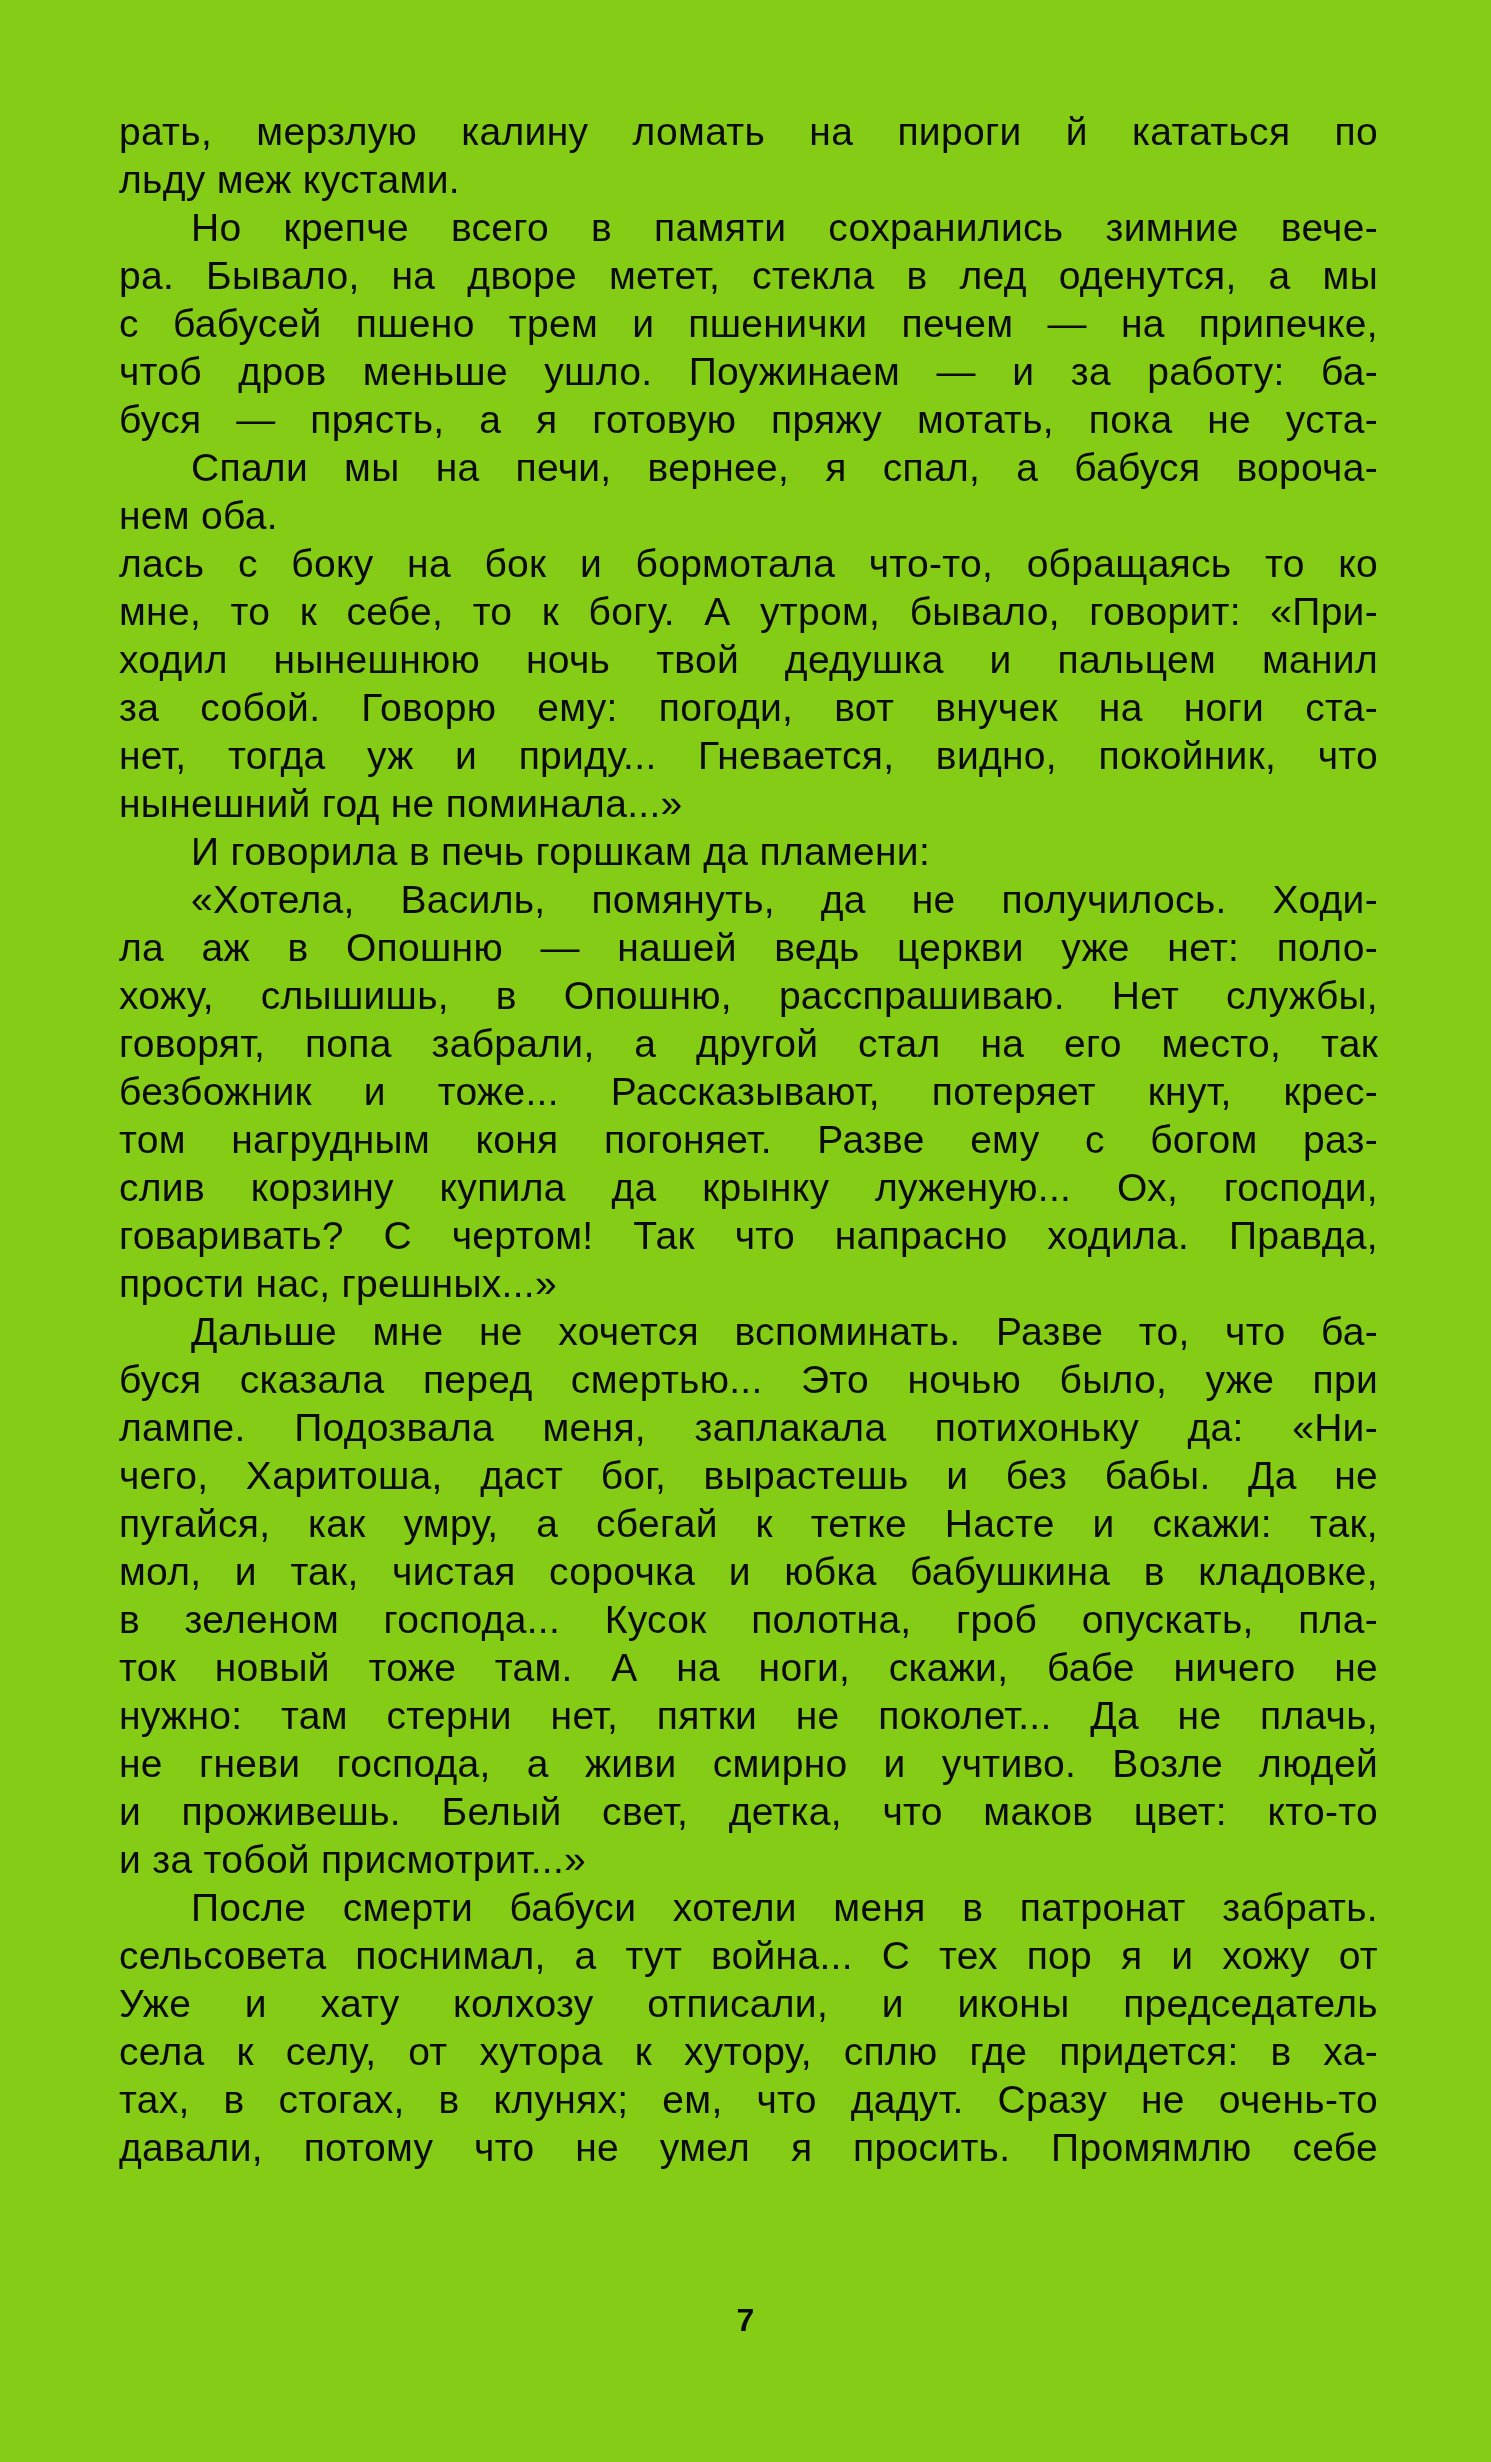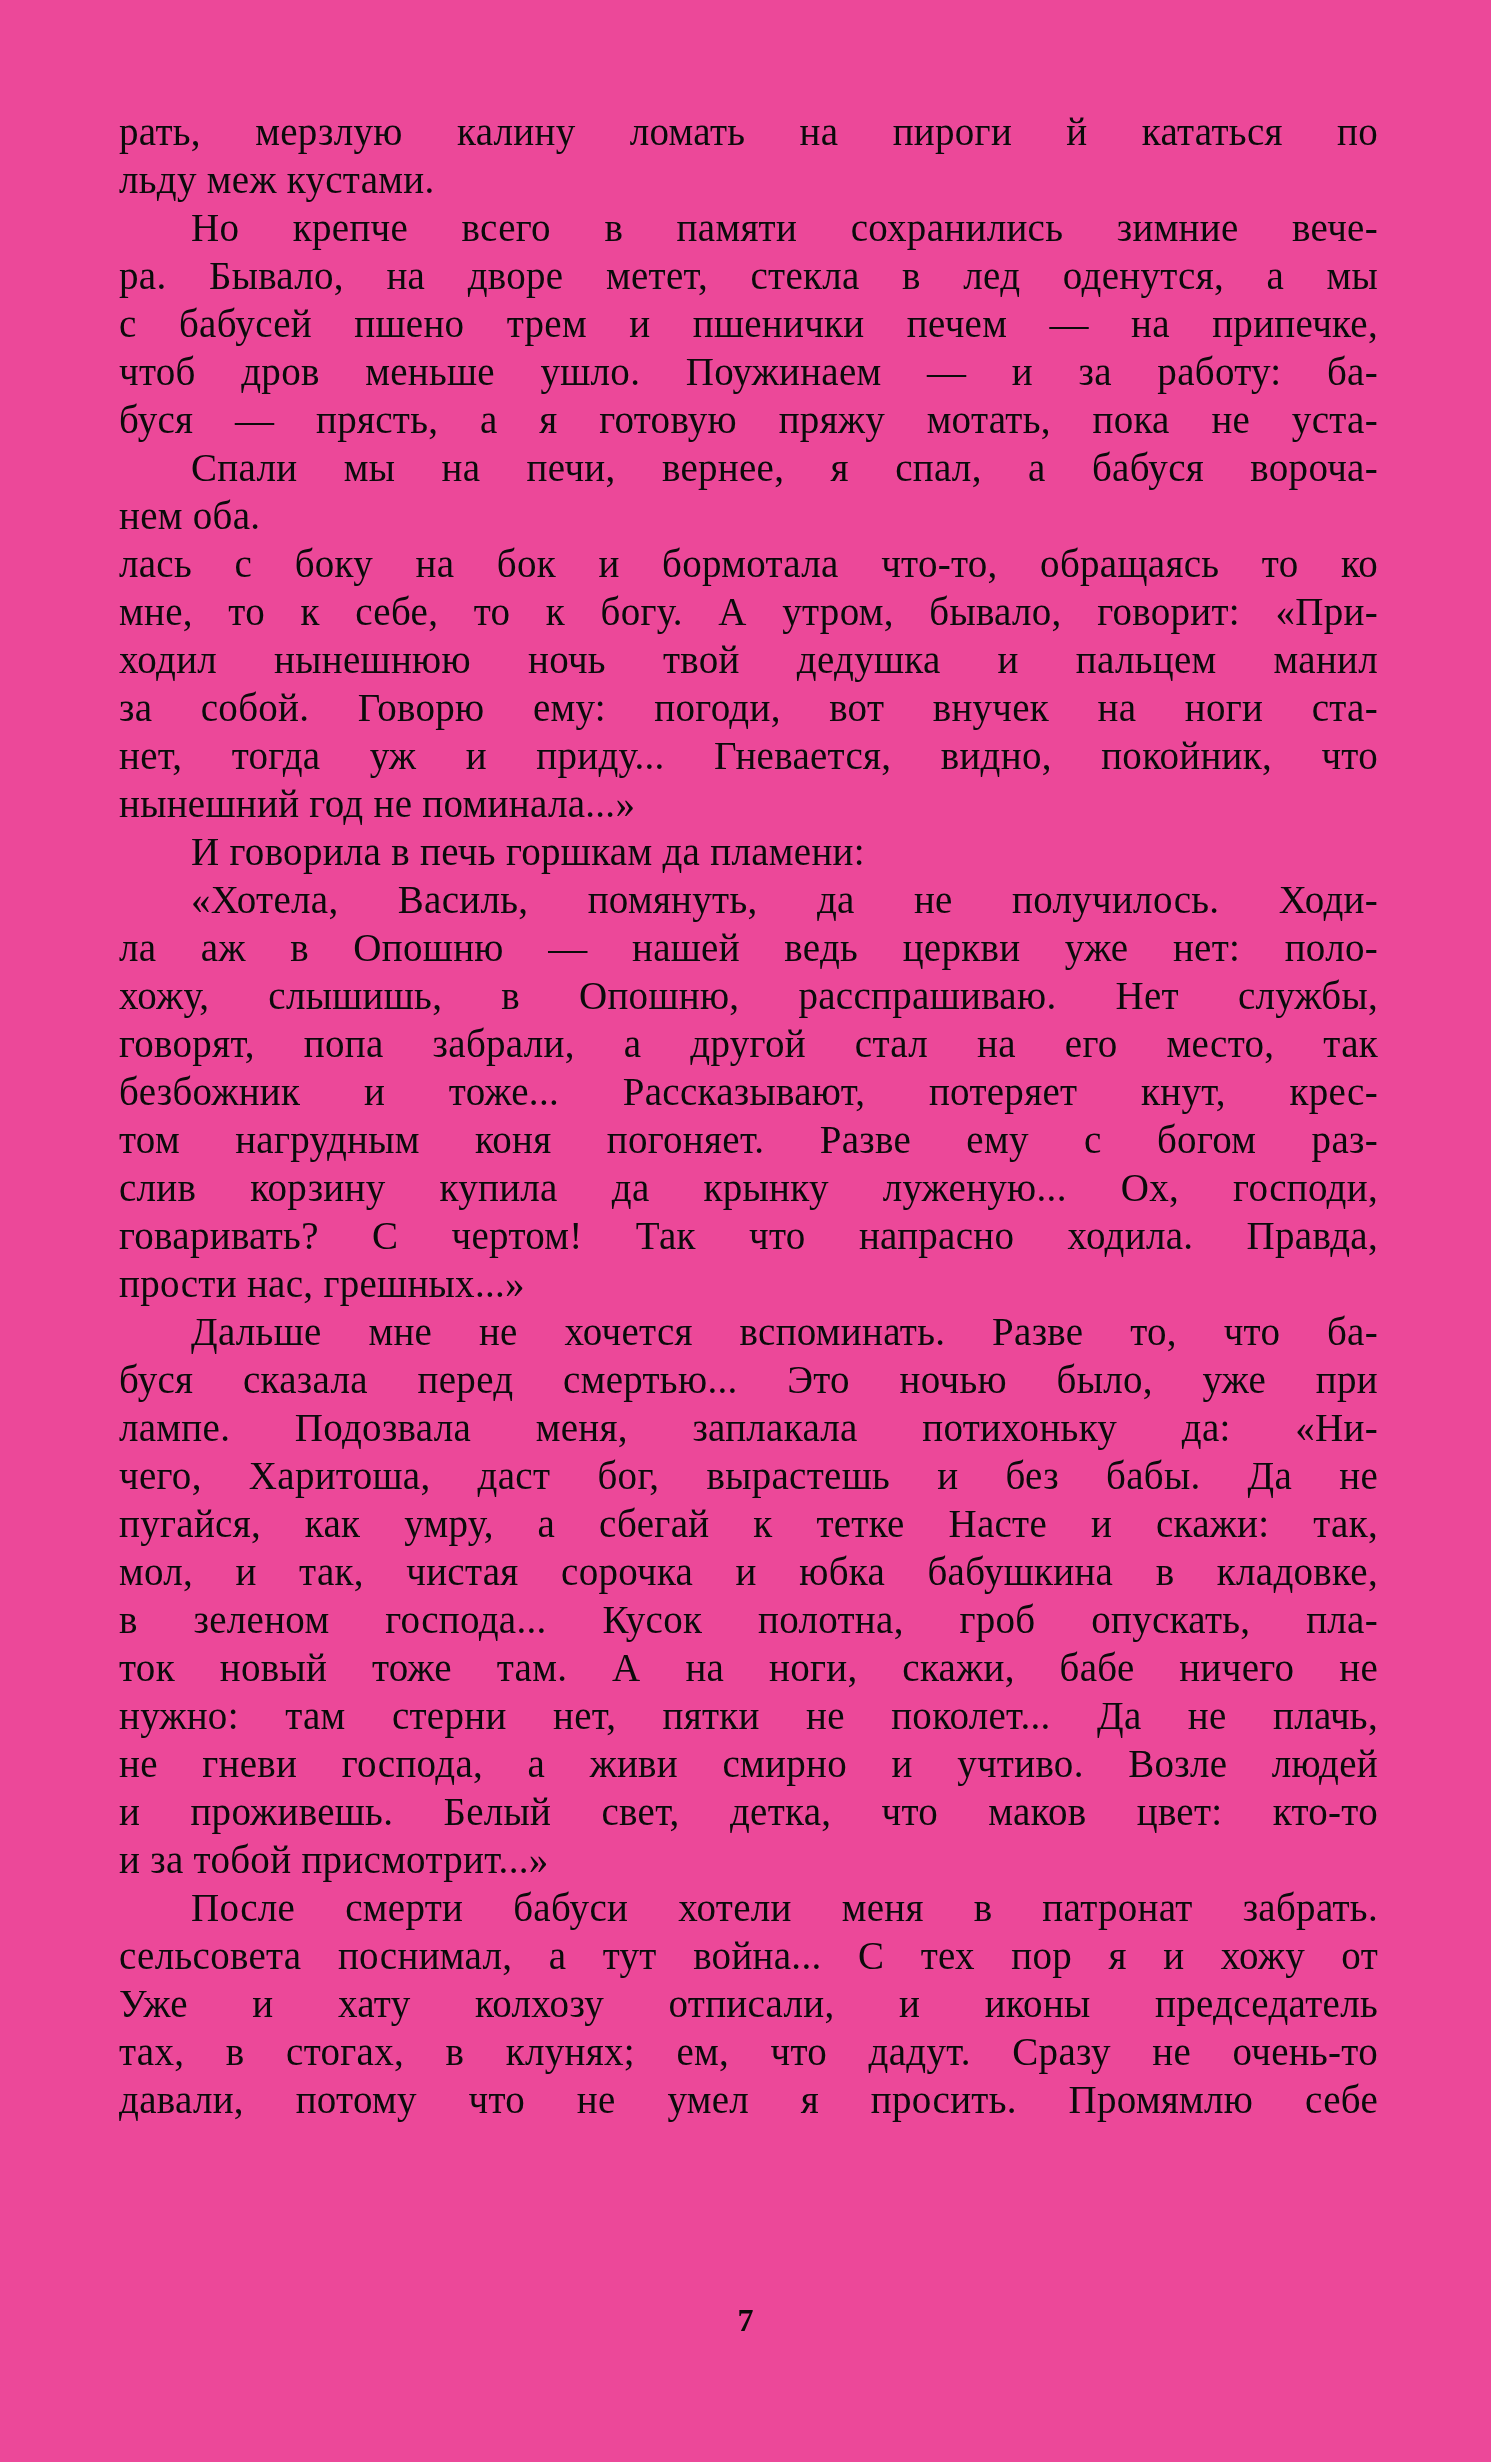--- a/index.html
+++ b/index.html
@@ -4,23 +4,23 @@
 <style>
   html, body {
     margin: 0;
     padding: 0;
     background: #ffffff;
   }
   .page {
     position: relative;
     width: 1491px;
     height: 2462px;
-    background: #ec4899;
+    background: #84cc16;
     overflow: hidden;
-    font-family: Liberation Serif, serif;
+    font-family: Liberation Sans, sans-serif;
     color: #0b0b0b;
   }
   .text-block {
     position: absolute;
     left: 119px;
     top: 108px;
     width: 1259px;
   }
   .line {
     height: 48px;
@@ -89,18 +89,19 @@
       <div class="line">мол, и так, чистая сорочка и юбка бабушкина в кладовке,</div>
       <div class="line">в зеленом господа... Кусок полотна, гроб опускать, пла-</div>
       <div class="line">ток новый тоже там. А на ноги, скажи, бабе ничего не</div>
       <div class="line">нужно: там стерни нет, пятки не поколет... Да не плачь,</div>
       <div class="line">не гневи господа, а живи смирно и учтиво. Возле людей</div>
       <div class="line">и проживешь. Белый свет, детка, что маков цвет: кто-то</div>
       <div class="line end">и за тобой присмотрит...»</div>
       <div class="line indent">После смерти бабуси хотели меня в патронат забрать.</div>
       <div class="line">сельсовета поснимал, а тут война... С тех пор я и хожу от</div>
       <div class="line">Уже и хату колхозу отписали, и иконы председатель</div>
+      <div class="line">села к селу, от хутора к хутору, сплю где придется: в ха-</div>
       <div class="line">тах, в стогах, в клунях; ем, что дадут. Сразу не очень-то</div>
       <div class="line">давали, потому что не умел я просить. Промямлю себе</div>
     </div>
   <div class="page-number">7</div>
 </div>
 
 
 </body></html>

